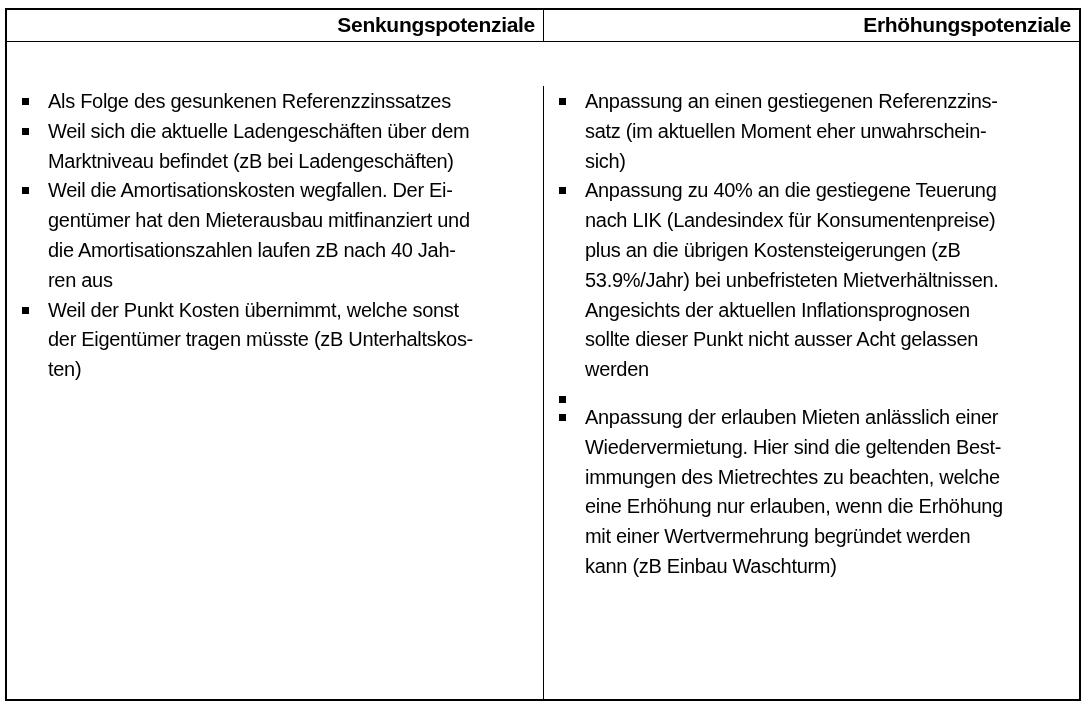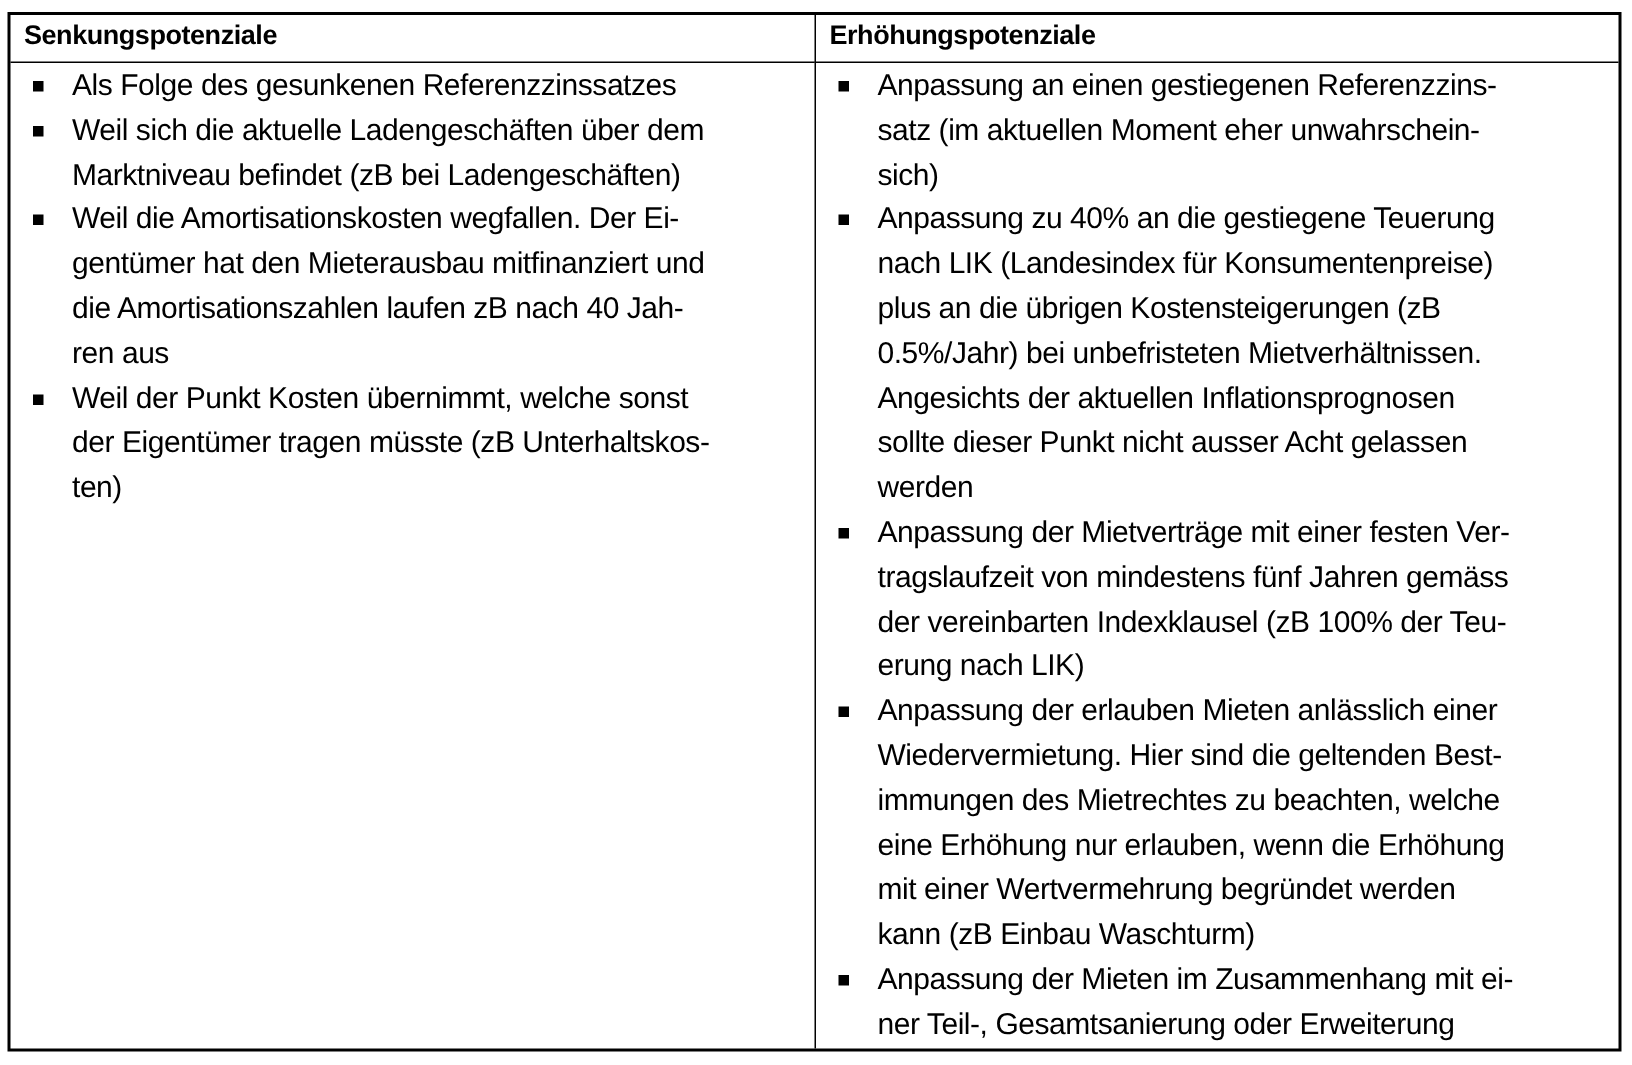--- a/index.html
+++ b/index.html
@@ -25,34 +25,36 @@
     display: grid;
     grid-template-columns: 1fr 1fr;
     grid-template-rows: 32px 1fr;
   }
   .cell {
     box-sizing: border-box;
     overflow: hidden;
   }
   .head {
     border-bottom: 1.5px solid #000000;
-    font-size: 18px;
+    font-size: 21px;
     font-weight: bold;
     letter-spacing: -0.3px;
     padding: 3px 8px 0 9px;
     white-space: nowrap;
+    text-align: right;
   }
   .col-right {
     border-left: 1.5px solid #000000;
   }
   .body {
     padding: 1px 4px 0 15px;
     font-size: 20px;
     letter-spacing: -0.3px;
     line-height: 29.8px;
+    margin-top: 44px;
   }
   .item {
     display: flex;
     align-items: flex-start;
   }
   .bullet {
     flex: none;
     width: 7px;
     height: 7px;
     background: #000000;
@@ -106,41 +108,32 @@
       <span class="bullet"></span>
       <span class="item-text">Anpassung an einen gestiegenen Referenzzins-
 satz (im aktuellen Moment eher unwahrschein-
 sich)</span>
     </div>
     <div class="item">
       <span class="bullet"></span>
       <span class="item-text">Anpassung zu 40% an die gestiegene Teuerung
 nach LIK (Landesindex für Konsumentenpreise)
 plus an die übrigen Kostensteigerungen (zB
-0.5%/Jahr) bei unbefristeten Mietverhältnissen.
+53.9%/Jahr) bei unbefristeten Mietverhältnissen.
 Angesichts der aktuellen Inflationsprognosen
 sollte dieser Punkt nicht ausser Acht gelassen
 werden</span>
     </div>
     <div class="item">
       <span class="bullet"></span>
-      <span class="item-text">Anpassung der Mietverträge mit einer festen Ver-
-tragslaufzeit von mindestens fünf Jahren gemäss
-der vereinbarten Indexklausel (zB 100% der Teu-
-erung nach LIK)</span>
     </div>
     <div class="item">
       <span class="bullet"></span>
       <span class="item-text">Anpassung der erlauben Mieten anlässlich einer
 Wiedervermietung. Hier sind die geltenden Best-
 immungen des Mietrechtes zu beachten, welche
 eine Erhöhung nur erlauben, wenn die Erhöhung
 mit einer Wertvermehrung begründet werden
 kann (zB Einbau Waschturm)</span>
     </div>
-    <div class="item">
-      <span class="bullet"></span>
-      <span class="item-text">Anpassung der Mieten im Zusammenhang mit ei-
-ner Teil-, Gesamtsanierung oder Erweiterung</span>
-    </div>
   </div>
 
 </div>
 
 </body></html>

